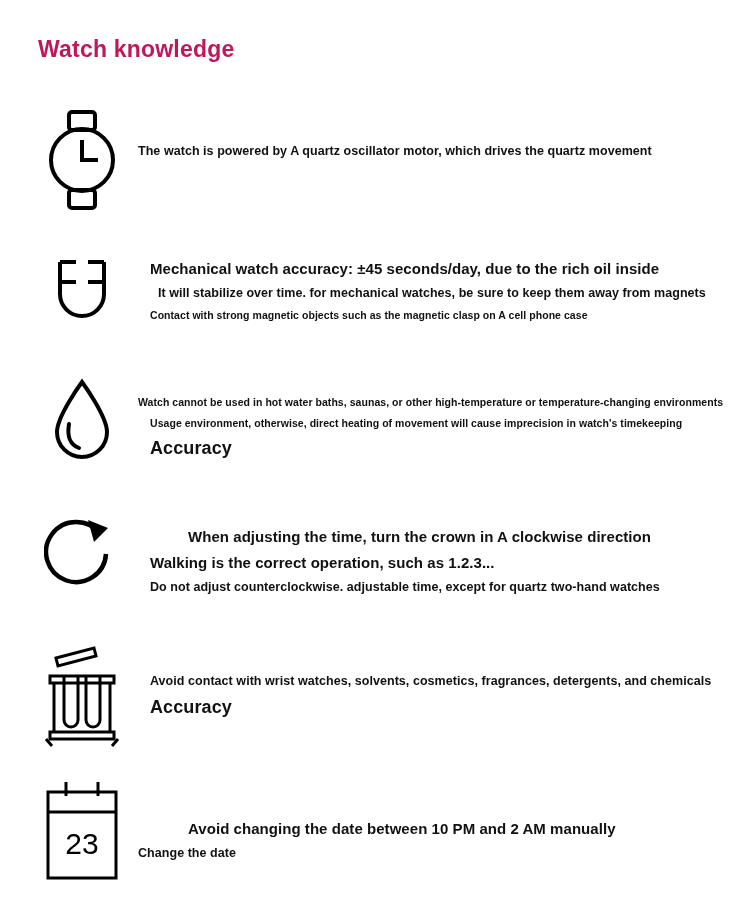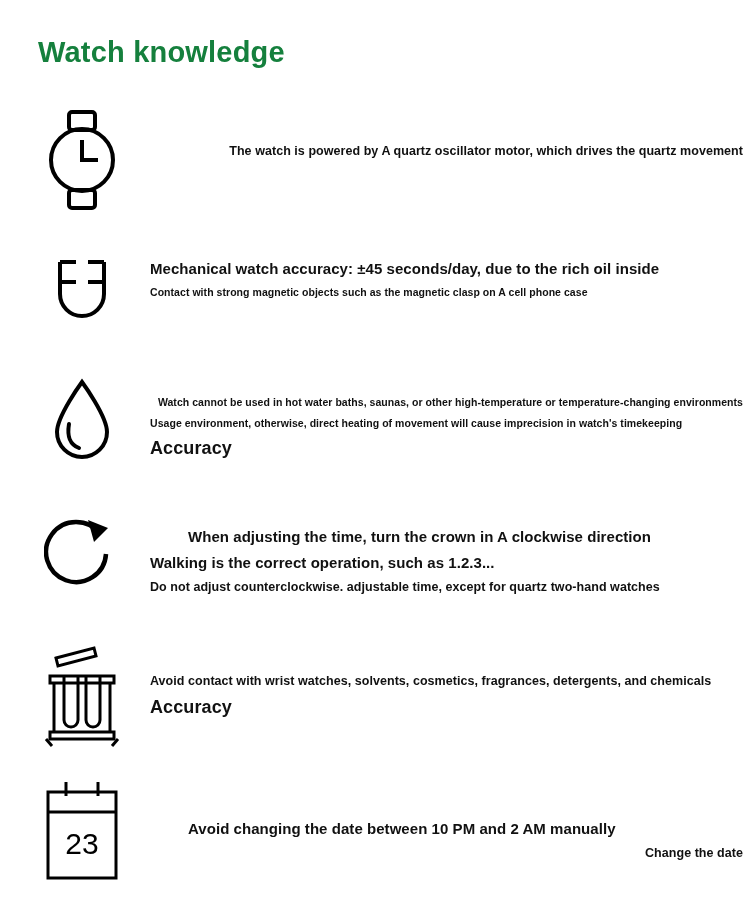--- a/index.html
+++ b/index.html
@@ -17,24 +17,24 @@
   }
   .page {
     position: relative;
     width: 750px;
     height: 909px;
   }
   .page-title {
     position: absolute;
     left: 38px;
     top: 36px;
-    font-size: 29px;
+    font-size: 23px;
     font-weight: bold;
     letter-spacing: 0.2px;
-    color: #15803d;
+    color: #be185d;
   }
   .section {
     position: absolute;
     left: 0;
     width: 750px;
   }
   .icon-box {
     position: absolute;
     left: 34px;
     width: 96px;
@@ -69,21 +69,21 @@
     font-weight: bold;
     letter-spacing: 0.05px;
     margin-bottom: 9px;
   }
   .l-xl {
     font-size: 18px;
     font-weight: bold;
     letter-spacing: 0.1px;
     margin-bottom: 6px;
   }
-  .ind-0 { padding-left: 0; text-align: right; }
+  .ind-0 { padding-left: 0; }
   .ind-1 { padding-left: 12px; }
   .ind-2 { padding-left: 20px; }
   .ind-4 { padding-left: 50px; }
   svg { display: block; }
 </style>
 </head>
 <body>
 
 <div class="page">
 
@@ -108,20 +108,21 @@
       <svg width="72" height="80" viewBox="0 0 72 80">
         <path d="M14 12 L14 44 A22 22 0 0 0 58 44 L58 12" fill="none" stroke="#000" stroke-width="4"></path>
         <line x1="14" y1="12" x2="30" y2="12" stroke="#000" stroke-width="4"></line>
         <line x1="42" y1="12" x2="58" y2="12" stroke="#000" stroke-width="4"></line>
         <line x1="14" y1="32" x2="30" y2="32" stroke="#000" stroke-width="4"></line>
         <line x1="42" y1="32" x2="58" y2="32" stroke="#000" stroke-width="4"></line>
       </svg>
     </div>
     <div class="text-col" style="top:10px;">
       <span class="line l-lg ind-1">Mechanical watch accuracy: ±45 seconds/day, due to the rich oil inside</span>
+      <span class="line l-md ind-2">It will stabilize over time. for mechanical watches, be sure to keep them away from magnets</span>
       <span class="line l-sm ind-1">Contact with strong magnetic objects such as the magnetic clasp on A cell phone case</span>
     </div>
   </div>
 
   <div class="section" style="top:378px;">
     <div class="icon-box" style="top:0px;height:90px;">
       <svg width="66" height="86" viewBox="0 0 66 86">
         <path d="M33 4 C33 4 8 38 8 54 A25 25 0 0 0 58 54 C58 38 33 4 33 4 Z" fill="none" stroke="#000" stroke-width="4"></path>
         <path d="M20 46 C18 58 20 66 30 70" fill="none" stroke="#000" stroke-width="4" stroke-linecap="round"></path>
       </svg>

